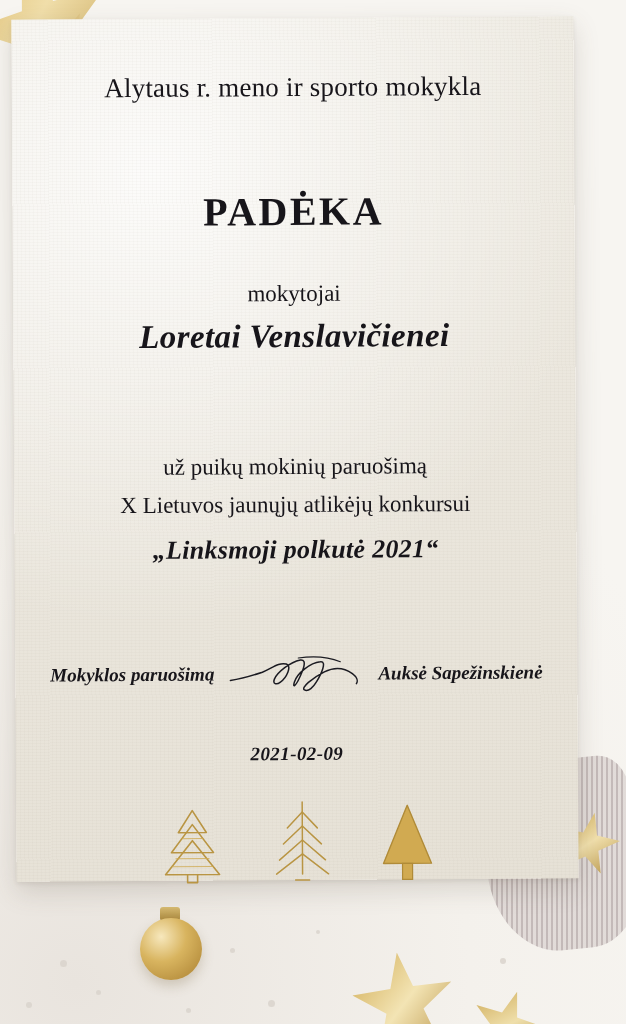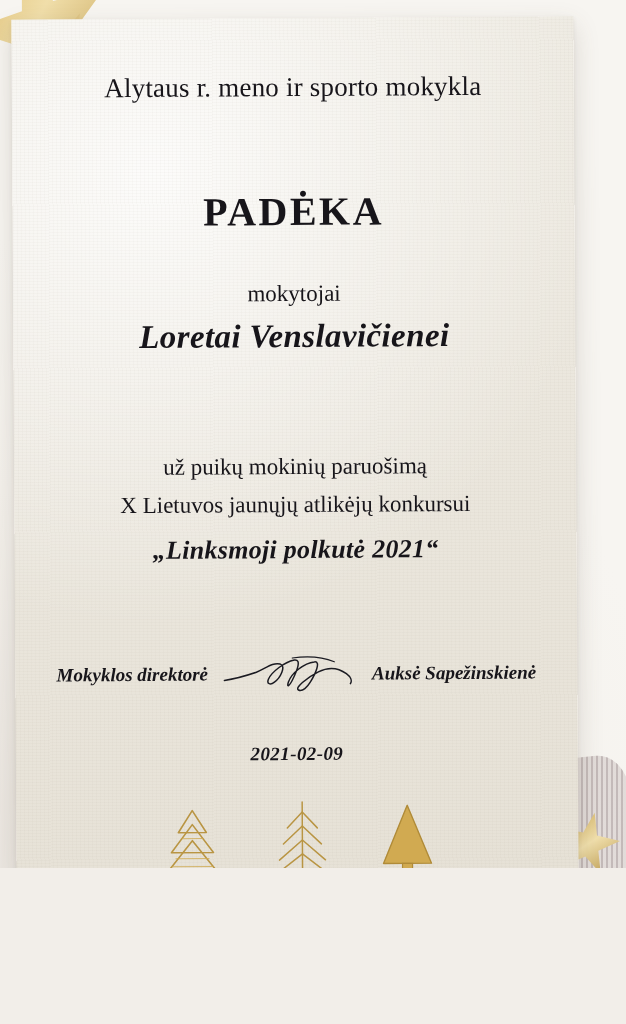--- a/index.html
+++ b/index.html
@@ -10,21 +10,21 @@
     width: 626px;
     height: 1024px;
     overflow: hidden;
     font-family: "Liberation Serif", serif;
     background: #f2eee9;
   }
 
   .scene {
     position: relative;
     width: 626px;
-    height: 868px;
+    height: 1024px;
     background:
       radial-gradient(circle at 12% 96%, #e9e4de 0%, #f4f1ec 35%, #f7f5f1 60%),
       linear-gradient(160deg, #f6f4f0 0%, #eeeae4 100%);
     overflow: hidden;
     text-decoration: underline;
   }
 
   
   .bg-star-top {
     position: absolute;
@@ -275,21 +275,21 @@
 
       <div class="recipient-name">Loretai Venslavičienei</div>
 
       <div class="reason">
         <span>už puikų mokinių paruošimą</span>
         <span class="line2">X Lietuvos jaunųjų atlikėjų konkursui</span>
         <span class="contest">„Linksmoji polkutė 2021“</span>
       </div>
 
       <div class="signature-row">
-        <span>Mokyklos direktorė</span>
+        <span>Mokyklos paruošimą</span>
         <span class="sig-mark">
           <svg viewBox="0 0 136 40" width="136" height="40" aria-hidden="true">
             <path d="M2 26 C16 24, 22 22, 34 18 C44 14, 50 8, 58 10 C64 12, 58 24, 52 28 C48 31, 44 30, 46 25 C49 18, 62 8, 72 6 C80 5, 74 18, 70 26 C67 32, 64 34, 66 28 C69 19, 82 9, 92 8 C99 7, 93 20, 88 28 C85 33, 80 38, 76 36 C72 34, 84 24, 96 18 C106 13, 116 14, 124 20 C128 23, 130 27, 128 30" fill="none" stroke="#1b1b22" stroke-width="1.5" stroke-linecap="round"></path>
             <path d="M70 4 C84 2, 100 3, 112 8" fill="none" stroke="#1b1b22" stroke-width="1.2" stroke-linecap="round"></path>
           </svg>
         </span>
         <span>Auksė Sapežinskienė</span>
       </div>
 
       <div class="date">2021-02-09</div>

